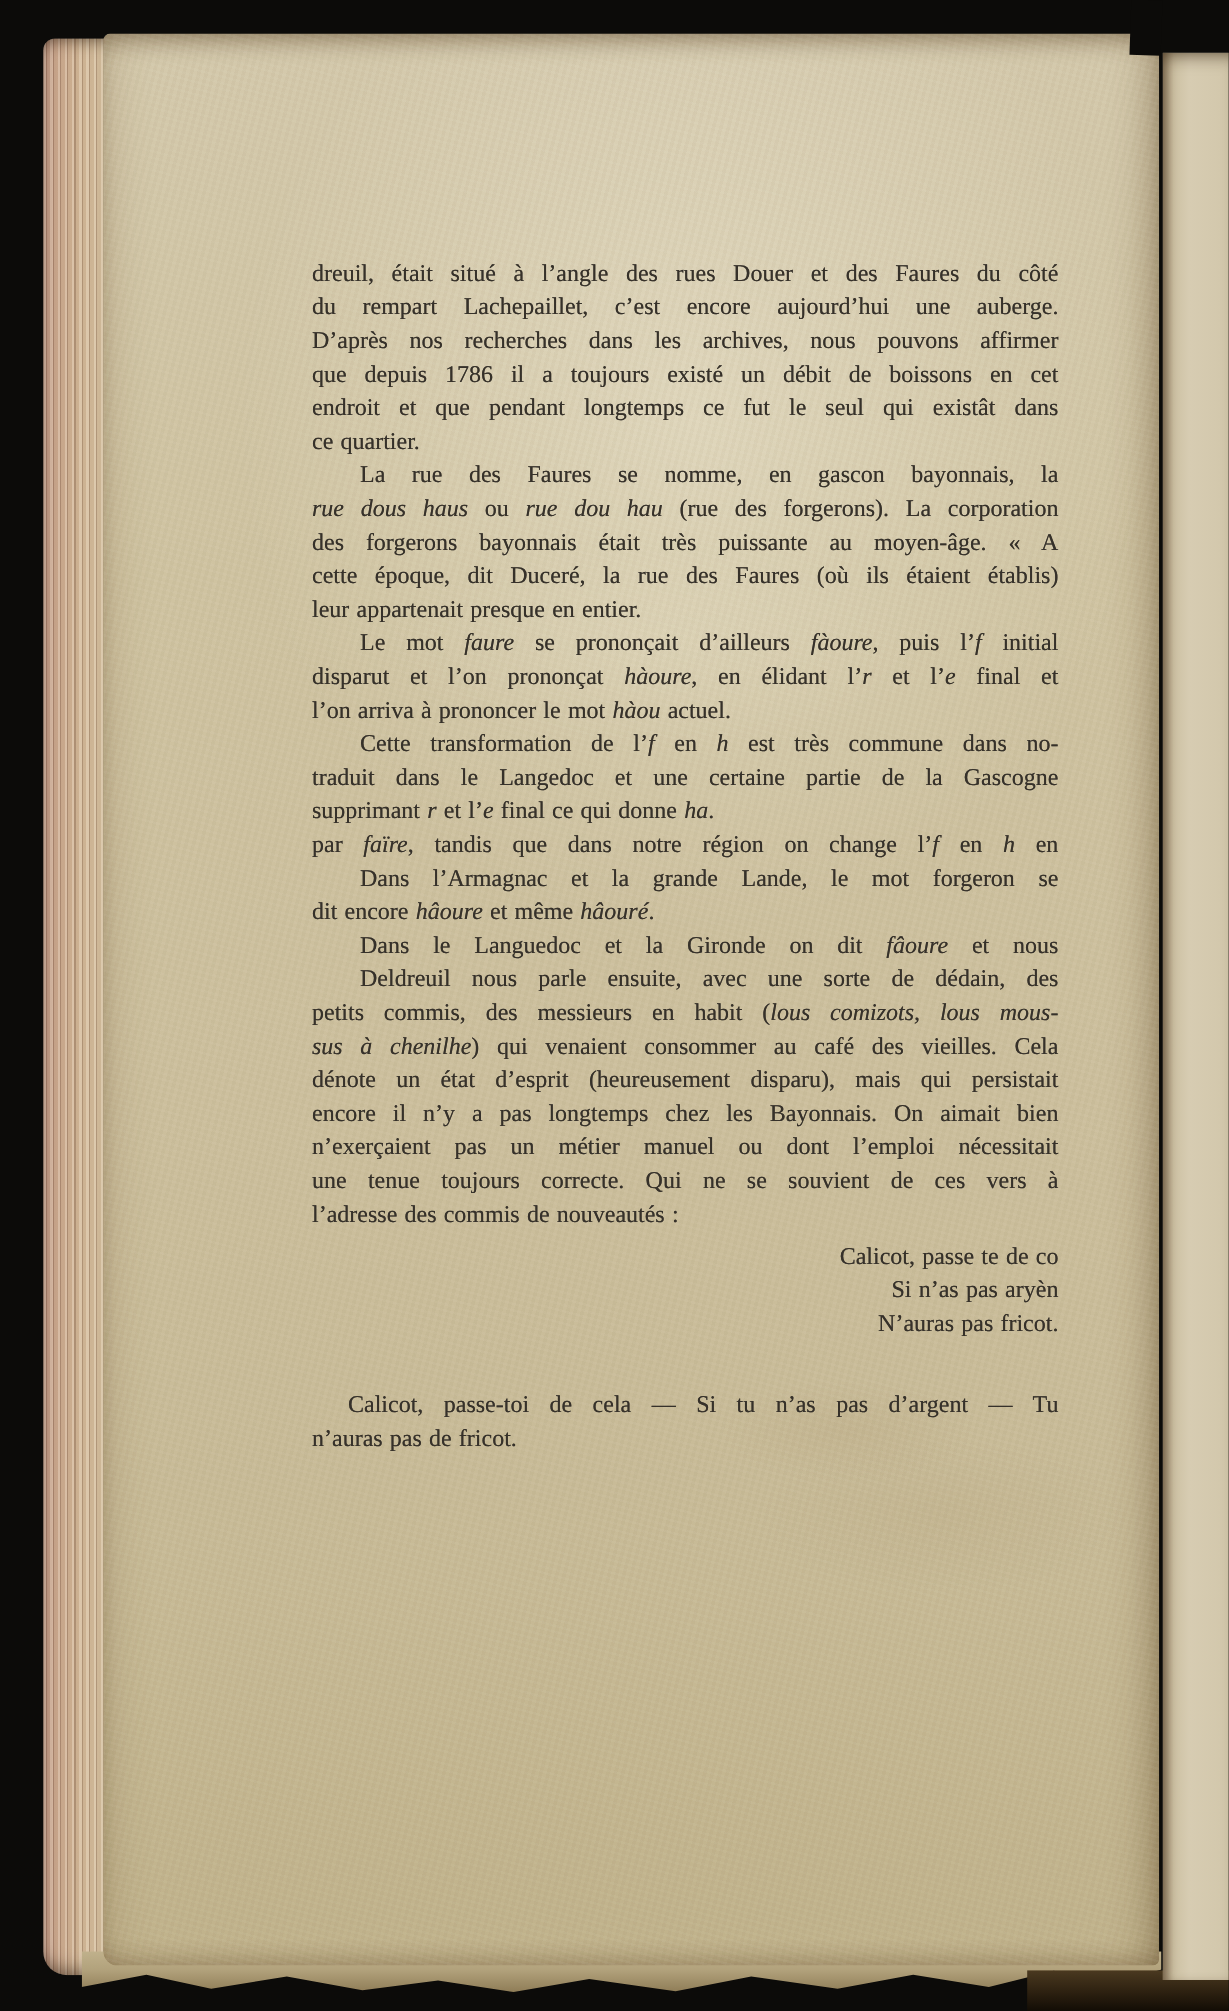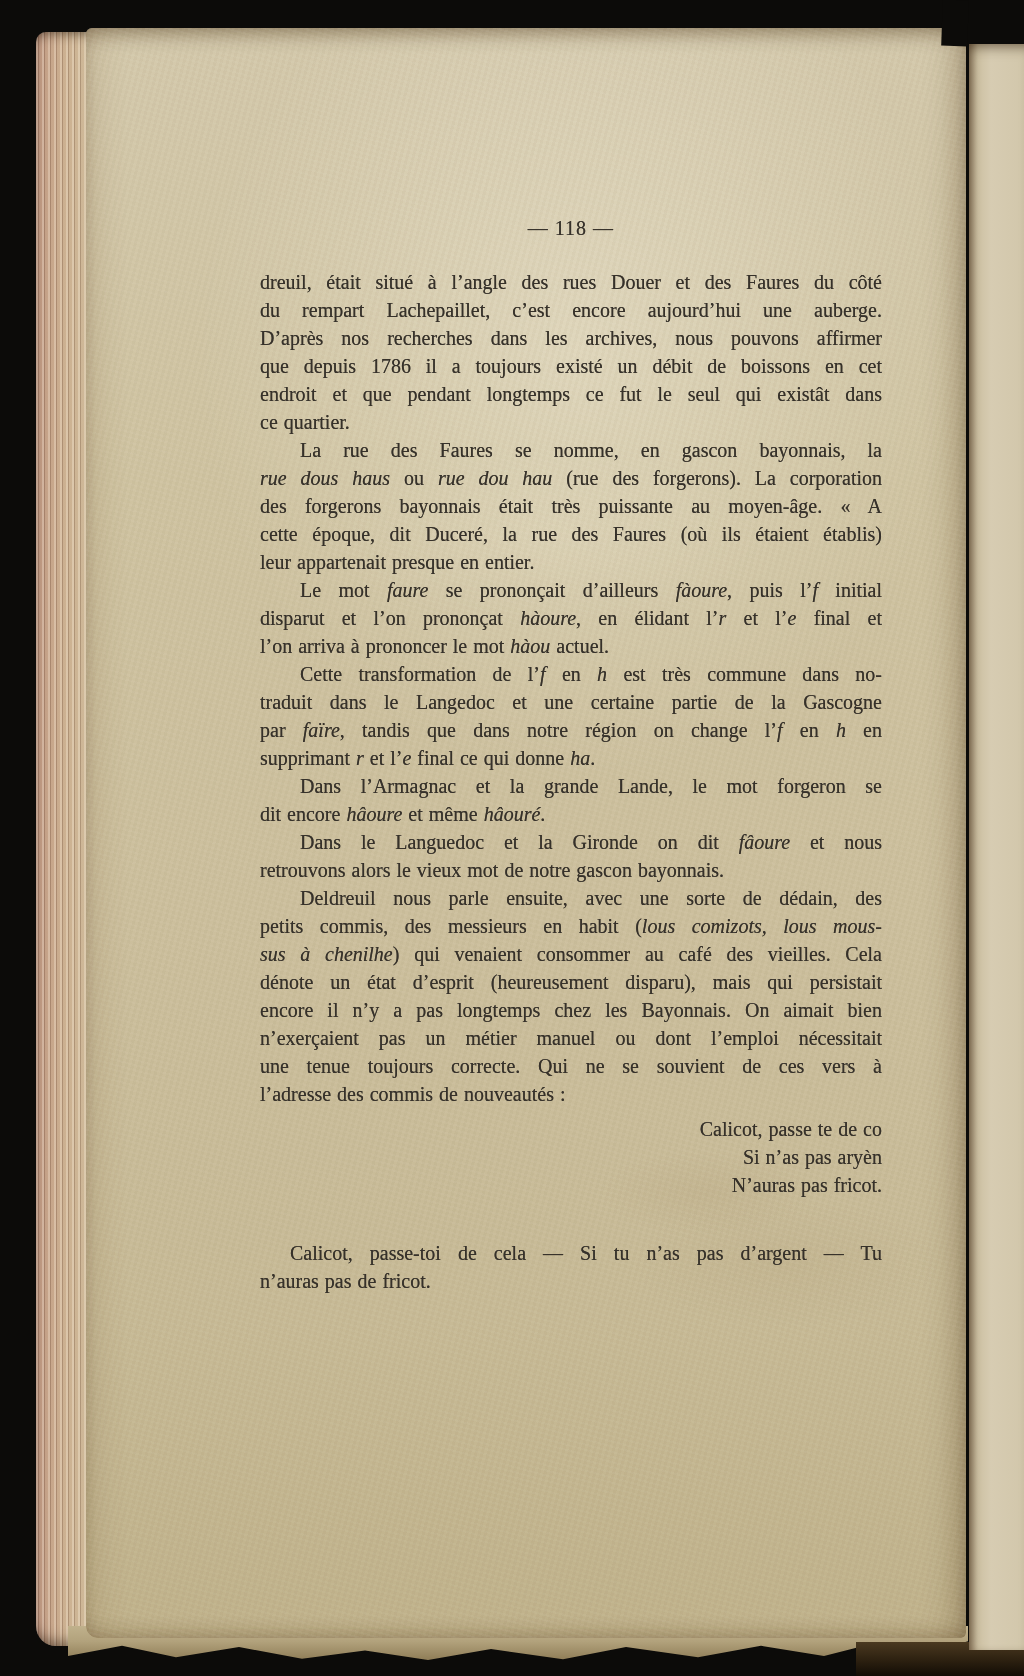--- a/index.html
+++ b/index.html
@@ -103,21 +103,20 @@
 <div class="page-edge-stack"></div>
 <div class="bottom-page-edge"></div>
 <div class="corner-strip"></div>
 
 <div class="book-page"></div>
 <div class="paper-texture"></div>
 <div class="next-page-edge"></div>
 <div class="corner-notch"></div>
 
 <div class="page-content">
-  <div class="page-number">— 118 —</div>
   <div id="lines">
       <div class="para continuation">
         <div class="line just first"><span>dreuil, était situé à l’angle des rues Douer et des Faures du côté</span></div>
         <div class="line just"><span>du rempart Lachepaillet, c’est encore aujourd’hui une auberge.</span></div>
         <div class="line just"><span>D’après nos recherches dans les archives, nous pouvons affirmer</span></div>
         <div class="line just"><span>que depuis 1786 il a toujours existé un débit de boissons en cet</span></div>
         <div class="line just"><span>endroit et que pendant longtemps ce fut le seul qui existât dans</span></div>
         <div class="line"><span>ce quartier.</span></div>
       </div>
       <div class="para indented">
@@ -128,30 +127,29 @@
         <div class="line"><span>leur appartenait presque en entier.</span></div>
       </div>
       <div class="para indented">
         <div class="line just first"><span>Le mot </span><i>faure</i><span> se prononçait d’ailleurs </span><i>fàoure</i><span>, puis l’</span><i>f</i><span> initial</span></div>
         <div class="line just"><span>disparut et l’on prononçat </span><i>hàoure</i><span>, en élidant l’</span><i>r</i><span> et l’</span><i>e</i><span> final et</span></div>
         <div class="line"><span>l’on arriva à prononcer le mot </span><i>hàou</i><span> actuel.</span></div>
       </div>
       <div class="para indented">
         <div class="line just first"><span>Cette transformation de l’</span><i>f</i><span> en </span><i>h</i><span> est très commune dans no-</span></div>
         <div class="line just"><span>traduit dans le Langedoc et une certaine partie de la Gascogne</span></div>
+        <div class="line"><span>supprimant </span><i>r</i><span> et l’</span><i>e</i><span> final ce qui donne </span><i>ha</i><span>.</span></div>
         <div class="line just"><span>par </span><i>faïre</i><span>, tandis que dans notre région on change l’</span><i>f</i><span> en </span><i>h</i><span> en</span></div>
-        <div class="line"><span>supprimant </span><i>r</i><span> et l’</span><i>e</i><span> final ce qui donne </span><i>ha</i><span>.</span></div>
       </div>
       <div class="para indented">
         <div class="line just first"><span>Dans l’Armagnac et la grande Lande, le mot forgeron se</span></div>
         <div class="line"><span>dit encore </span><i>hâoure</i><span> et même </span><i>hâouré</i><span>.</span></div>
       </div>
       <div class="para indented">
         <div class="line just first"><span>Dans le Languedoc et la Gironde on dit </span><i>fâoure</i><span> et nous</span></div>
-        <div class="line"><span>retrouvons alors le vieux mot de notre gascon bayonnais.</span></div>
       </div>
       <div class="para indented">
         <div class="line just first"><span>Deldreuil nous parle ensuite, avec une sorte de dédain, des</span></div>
         <div class="line just"><span>petits commis, des messieurs en habit (</span><i>lous comizots, lous mous-</i></div>
         <div class="line just"><i>sus à chenilhe</i><span>) qui venaient consommer au café des vieilles. Cela</span></div>
         <div class="line just"><span>dénote un état d’esprit (heureusement disparu), mais qui persistait</span></div>
         <div class="line just"><span>encore il n’y a pas longtemps chez les Bayonnais. On aimait bien</span></div>
         <div class="line just"><span>n’exerçaient pas un métier manuel ou dont l’emploi nécessitait</span></div>
         <div class="line just"><span>une tenue toujours correcte. Qui ne se souvient de ces vers à</span></div>
         <div class="line"><span>l’adresse des commis de nouveautés :</span></div>

